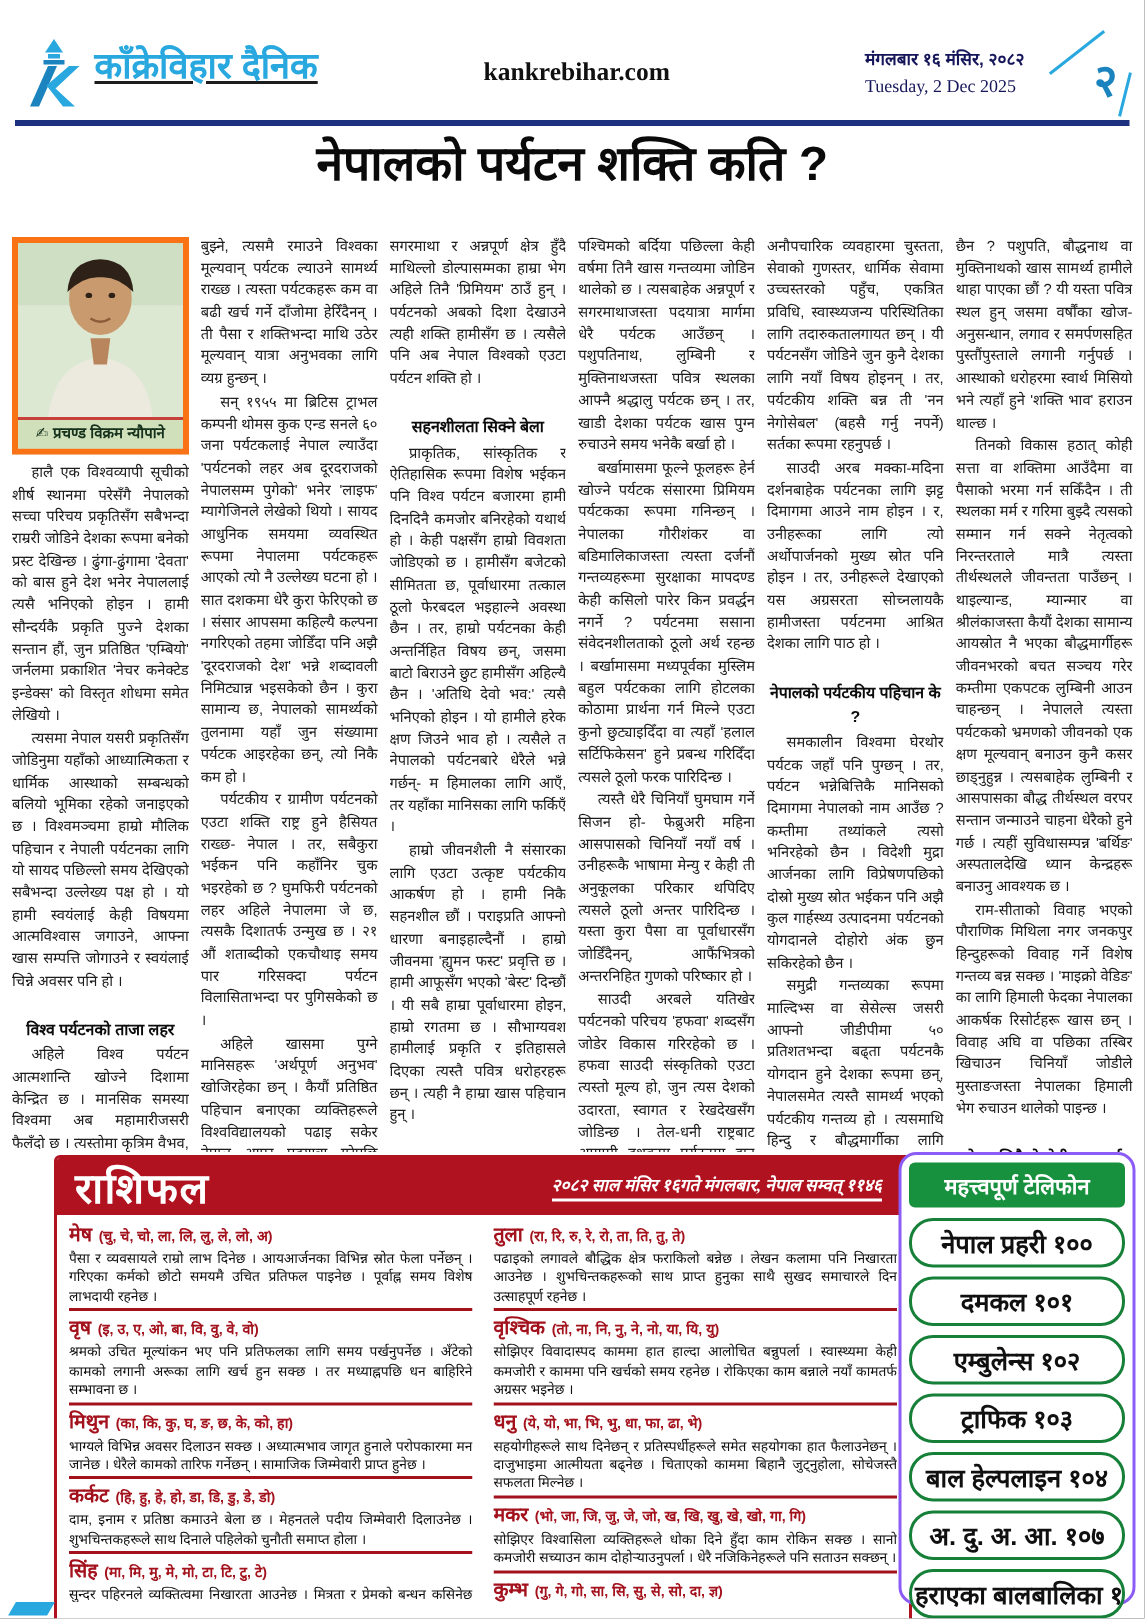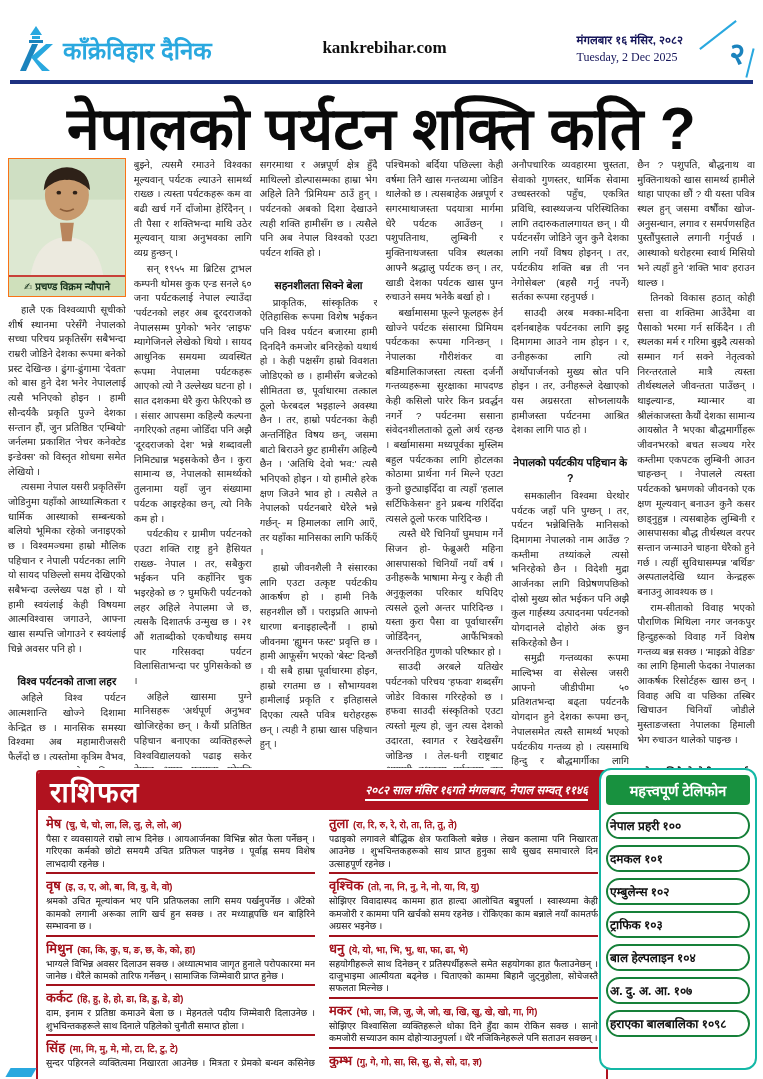--- a/index.html
+++ b/index.html
@@ -1,74 +1,74 @@
 <!DOCTYPE html>
 <html><head>
 <meta charset="utf-8">
 <style>
   html,body{margin:0;padding:0;background:#8f8f8f;}
   .page{width:763px;height:1079px;background:#fff;position:relative;overflow:hidden;margin:0 auto;
         font-family:"Liberation Sans","DejaVu Sans",sans-serif;color:#1c1c1c;}
 
   
   .topbar{position:absolute;top:24px;left:16px;right:10px;height:52px;}
-  .brand{position:absolute;left:0;top:2px;display:flex;align-items:center;gap:7px;}
+  .brand{position:absolute;left:0;top:2px;display:flex;align-items:flex-start;gap:7px;text-decoration:underline;}
   .brand svg{width:40px;height:46px;display:block;}
   .brand-name{font-size:24px;font-weight:bold;color:#29a8df;}
   .site{position:absolute;left:250px;right:250px;top:14px;text-align:center;
         font-family:"Liberation Serif",serif;font-weight:bold;font-size:17px;color:#101010;}
   .dates{position:absolute;right:70px;top:8px;text-align:left;line-height:1.45;}
   .date-np{font-size:11.5px;font-weight:bold;color:#15155a;}
   .date-en{font-size:12px;font-family:"Liberation Serif",serif;color:#15155a;}
   .pagenum{position:absolute;right:2px;top:0;width:50px;height:50px;}
   .pagenum .num{position:absolute;right:6px;top:8px;font-size:30px;font-weight:bold;color:#1b83bd;}
   .pagenum .slash{position:absolute;left:-6px;top:10px;width:46px;height:2px;background:#29a8df;transform:rotate(-38deg);}
   .pagenum .under{position:absolute;right:0;bottom:-4px;width:2px;height:30px;background:#29a8df;transform:rotate(14deg);}
   .rule{position:absolute;top:80px;left:10px;right:10px;border-top:4px solid #1d3181;}
 
   
   .headline{position:absolute;top:86px;left:0;right:0;margin:0;text-align:center;
-            font-size:59px;font-weight:800;color:#0a0a0a;}
+            font-size:32px;font-weight:800;color:#0a0a0a;}
 
   
   .article{position:absolute;top:158px;left:8px;width:747px;height:610px;display:flex;gap:8px;}
   .col{flex:1 1 0;min-width:0;overflow:hidden;font-size:9.8px;line-height:1.5;text-align:justify;}
   .col p{margin:0 0 1px;}
   .para{text-indent:13px;}
   .cont{text-indent:0;}
   .subhead{font-size:10.6px;font-weight:bold;text-align:center;margin:17px 0 2px;color:#0c0c0c;}
-  .author{margin:0 0 6px;border:1px solid #f97316;background:#dde8d2;}
+  .author{margin:0 0 6px;border:4px solid #f97316;background:#dde8d2;}
   .photo{height:116px;overflow:hidden;}
   .photo svg{width:100%;height:100%;display:block;}
   .author figcaption{background:#cfe0bb;border-top:2px solid #c8403a;font-size:10px;font-weight:bold;
             color:#15301b;text-align:center;padding:2px 0;}
   .pen{margin-right:3px;}
 
   
   .rashifal{position:absolute;left:36px;top:770px;width:572px;height:370px;background:#fff;
             border:2px solid #b1121f;border-radius:4px;overflow:hidden;box-sizing:border-box;}
   .rash-head{height:38px;background:#b1121f;color:#fff;display:flex;align-items:center;
              justify-content:space-between;padding:0 18px 0 12px;}
   .rash-title{font-size:28px;font-weight:bold;letter-spacing:1px;}
-  .rash-date{font-size:11.5px;font-style:italic;font-weight:bold;border-bottom:2px solid #fff;padding-bottom:2px;}
+  .rash-date{font-size:11.5px;font-style:italic;font-weight:bold;border-bottom:2px solid #fff;padding-bottom:2px;font-family:Liberation Serif, serif;}
   .rash-grid{display:grid;grid-template-columns:1fr 1fr;column-gap:14px;padding:2px 8px 0;height:256px;overflow:hidden;}
   .rash-col{overflow:hidden;}
   .sign{border-bottom:2px solid #a3121c;padding:1px 0 2px;}
   .rash-col .sign:last-child{border-bottom:none;}
   .sign-head{color:#a3121c;line-height:1.25;}
   .sign-name{font-weight:bold;font-size:13px;}
   .sign-letters{font-weight:bold;font-size:9.5px;}
   .sign-text{font-size:9.2px;line-height:1.35;color:#101010;text-align:justify;margin:0;}
 
   
   .phones{position:absolute;left:599px;top:768px;width:158px;height:302px;background:#fff;
-          border:2px solid #14b8a6;border-radius:12px;padding:5px;box-sizing:border-box;}
+          border:2px solid #8b5cf6;border-radius:12px;padding:5px;box-sizing:border-box;}
   .phones-head{background:#18913f;color:#fff;text-align:center;font-weight:bold;font-size:14.5px;
                border-radius:4px;padding:5px 2px;margin-bottom:7px;}
-  .pill{border:2px solid #168039;border-radius:16px;font-weight:bold;font-size:12px;
+  .pill{border:2px solid #168039;border-radius:16px;text-align:center;font-weight:bold;font-size:17px;
         color:#101010;padding:3px 2px;margin-bottom:6px;white-space:nowrap;overflow:hidden;background:#fff;}
 
   .corner{position:absolute;left:8px;bottom:2px;width:26px;height:9px;background:#29a8df;transform:skewX(-30deg);}
 </style>
 </head>
 <body>
 
 <div class="page">
 
   <div class="topbar">

